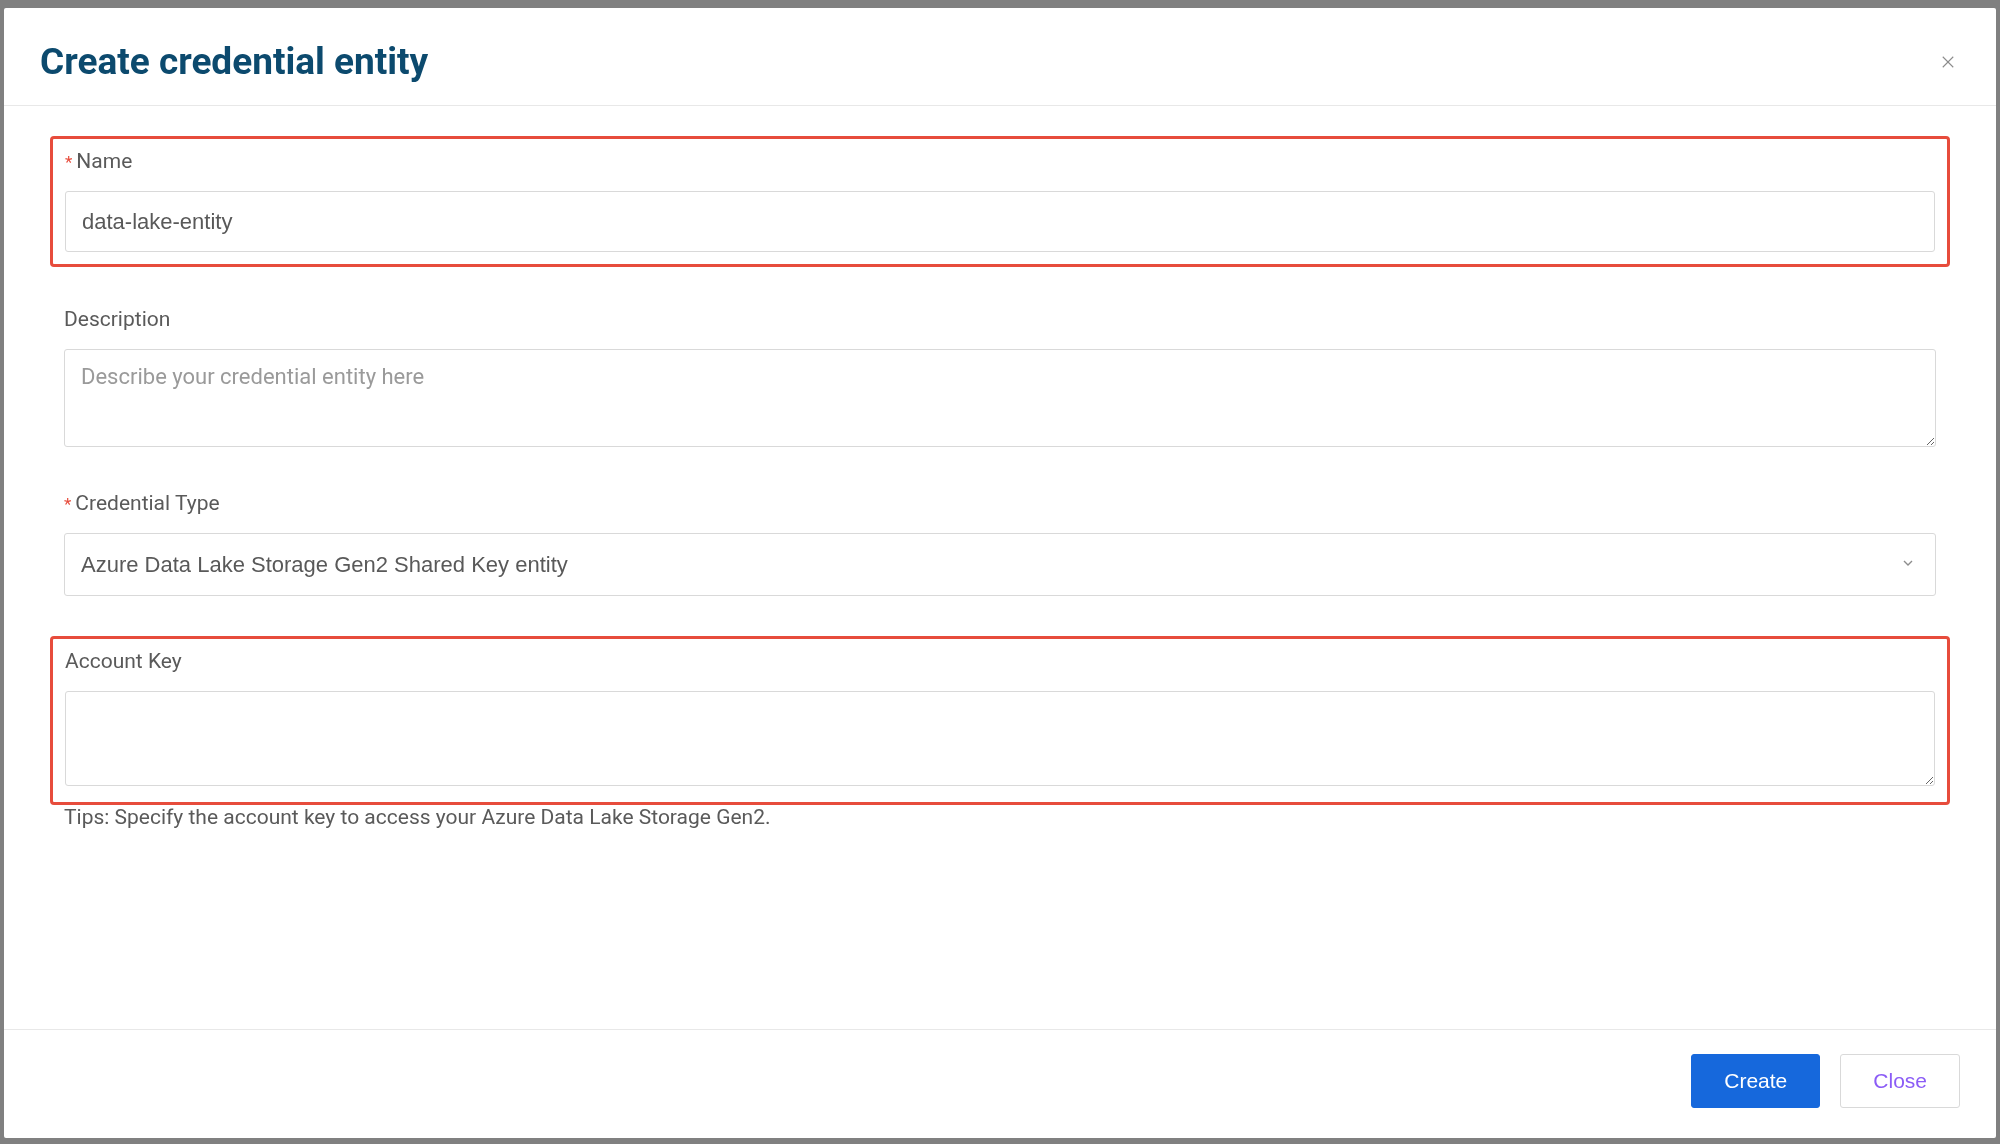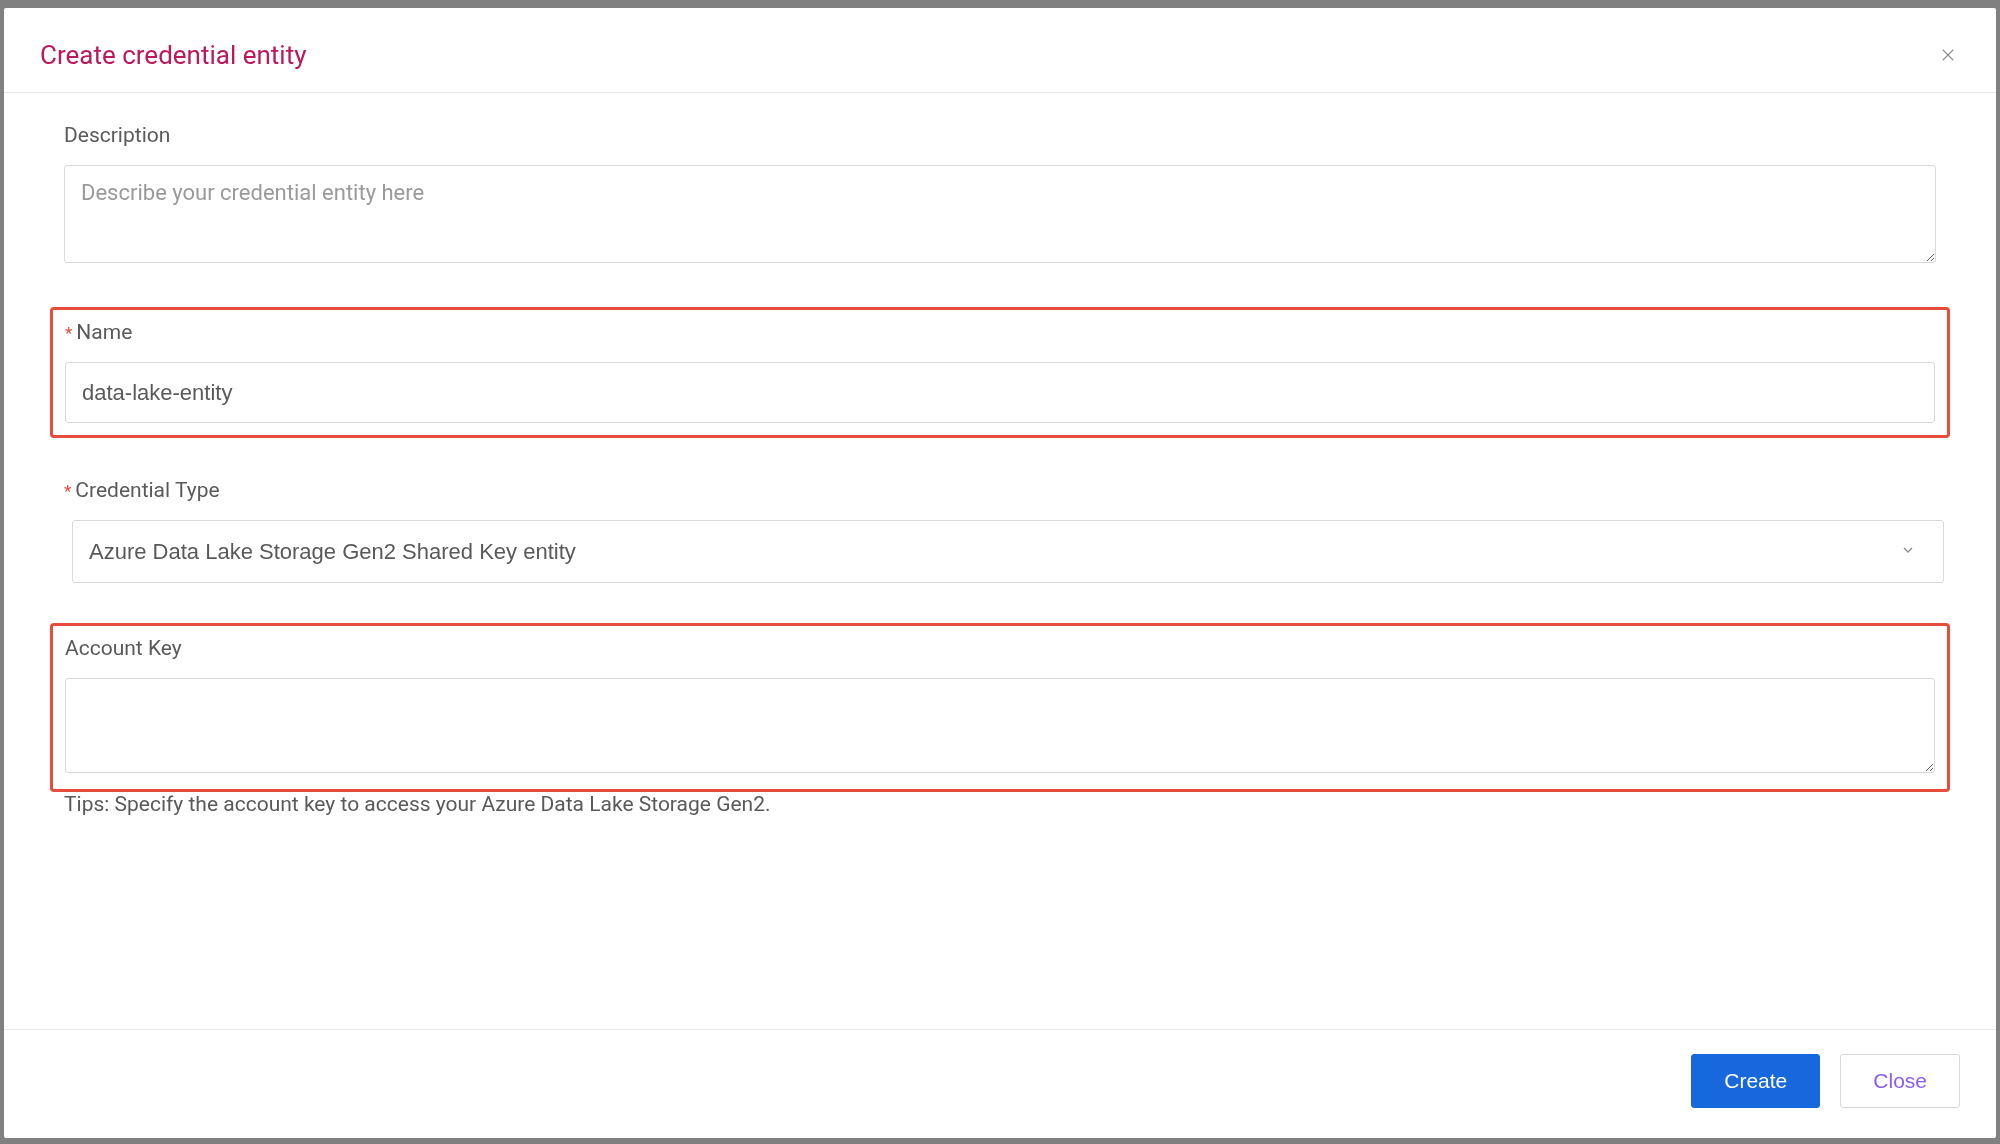--- a/index.html
+++ b/index.html
@@ -30,23 +30,23 @@
     
     .modal-header {
       display: flex;
       justify-content: space-between;
       align-items: center;
       padding: 32px 36px 22px 36px;
       border-bottom: 1px solid #e8e8e8;
     }
     
     .modal-title {
-      font-size: 26px;
-      font-weight: 400;
-      color: #be185d;
+      font-size: 37px;
+      font-weight: 700;
+      color: #0c4a6e;
     }
     
     .close-icon {
       width: 24px;
       height: 24px;
       cursor: pointer;
       display: flex;
       align-items: center;
       justify-content: center;
       color: #8c8c8c;
@@ -133,21 +133,20 @@
       color: #595959;
       border: 1px solid #d9d9d9;
       border-radius: 3px;
       outline: none;
       background: #ffffff;
       cursor: pointer;
       appearance: none;
       text-align: left;
       display: flex;
       align-items: center;
-      margin-left: 8px;
     }
     
     .select-chevron {
       position: absolute;
       right: 20px;
       top: 50%;
       transform: translateY(-50%);
       pointer-events: none;
       color: #8c8c8c;
     }
@@ -202,30 +201,30 @@
     <div class="close-icon">
       <svg viewBox="0 0 24 24" fill="none" stroke="currentColor" stroke-width="1.5">
         <line x1="5" y1="5" x2="19" y2="19"></line>
         <line x1="19" y1="5" x2="5" y2="19"></line>
       </svg>
     </div>
   </div>
 
   <div class="modal-body">
 
-    <div class="form-group">
-      <label class="field-label">Description</label>
-      <textarea class="textarea-input" placeholder="Describe your credential entity here" style=""></textarea>
-    </div>
-
     <div class="form-group form-group-highlighted">
       <label class="field-label">
         <span class="required-asterisk">*</span><span>Name</span>
       </label>
       <input type="text" class="text-input" value="data-lake-entity" style="">
+    </div>
+
+    <div class="form-group">
+      <label class="field-label">Description</label>
+      <textarea class="textarea-input" placeholder="Describe your credential entity here" style=""></textarea>
     </div>
 
     <div class="form-group">
       <label class="field-label">
         <span class="required-asterisk">*</span><span>Credential Type</span>
       </label>
       <div class="select-wrapper">
         <button class="select-input">
           <span>Azure Data Lake Storage Gen2 Shared Key entity</span>
         </button>

